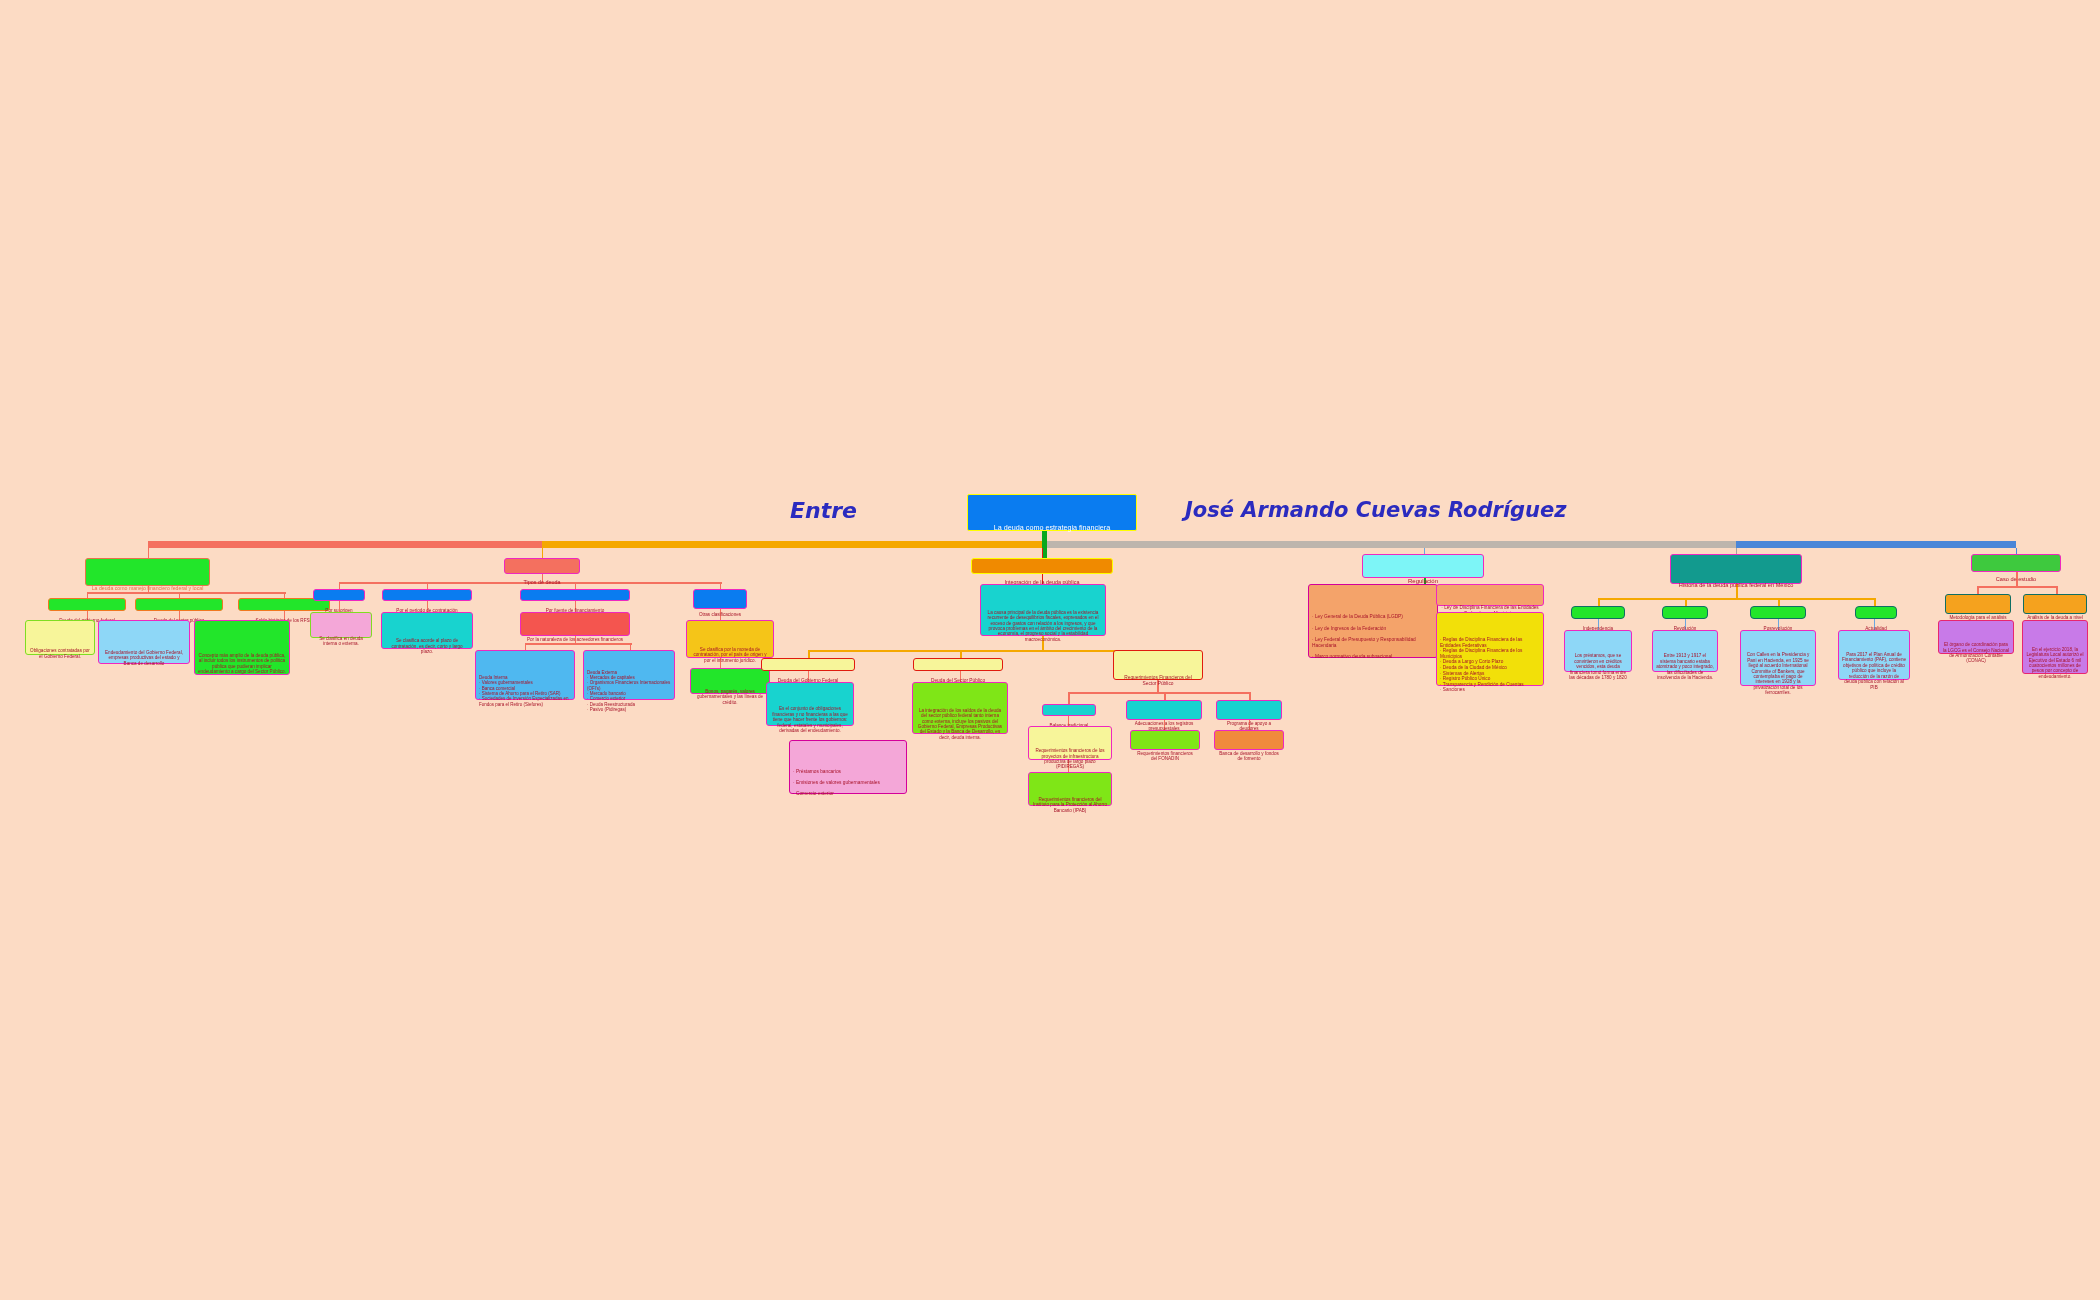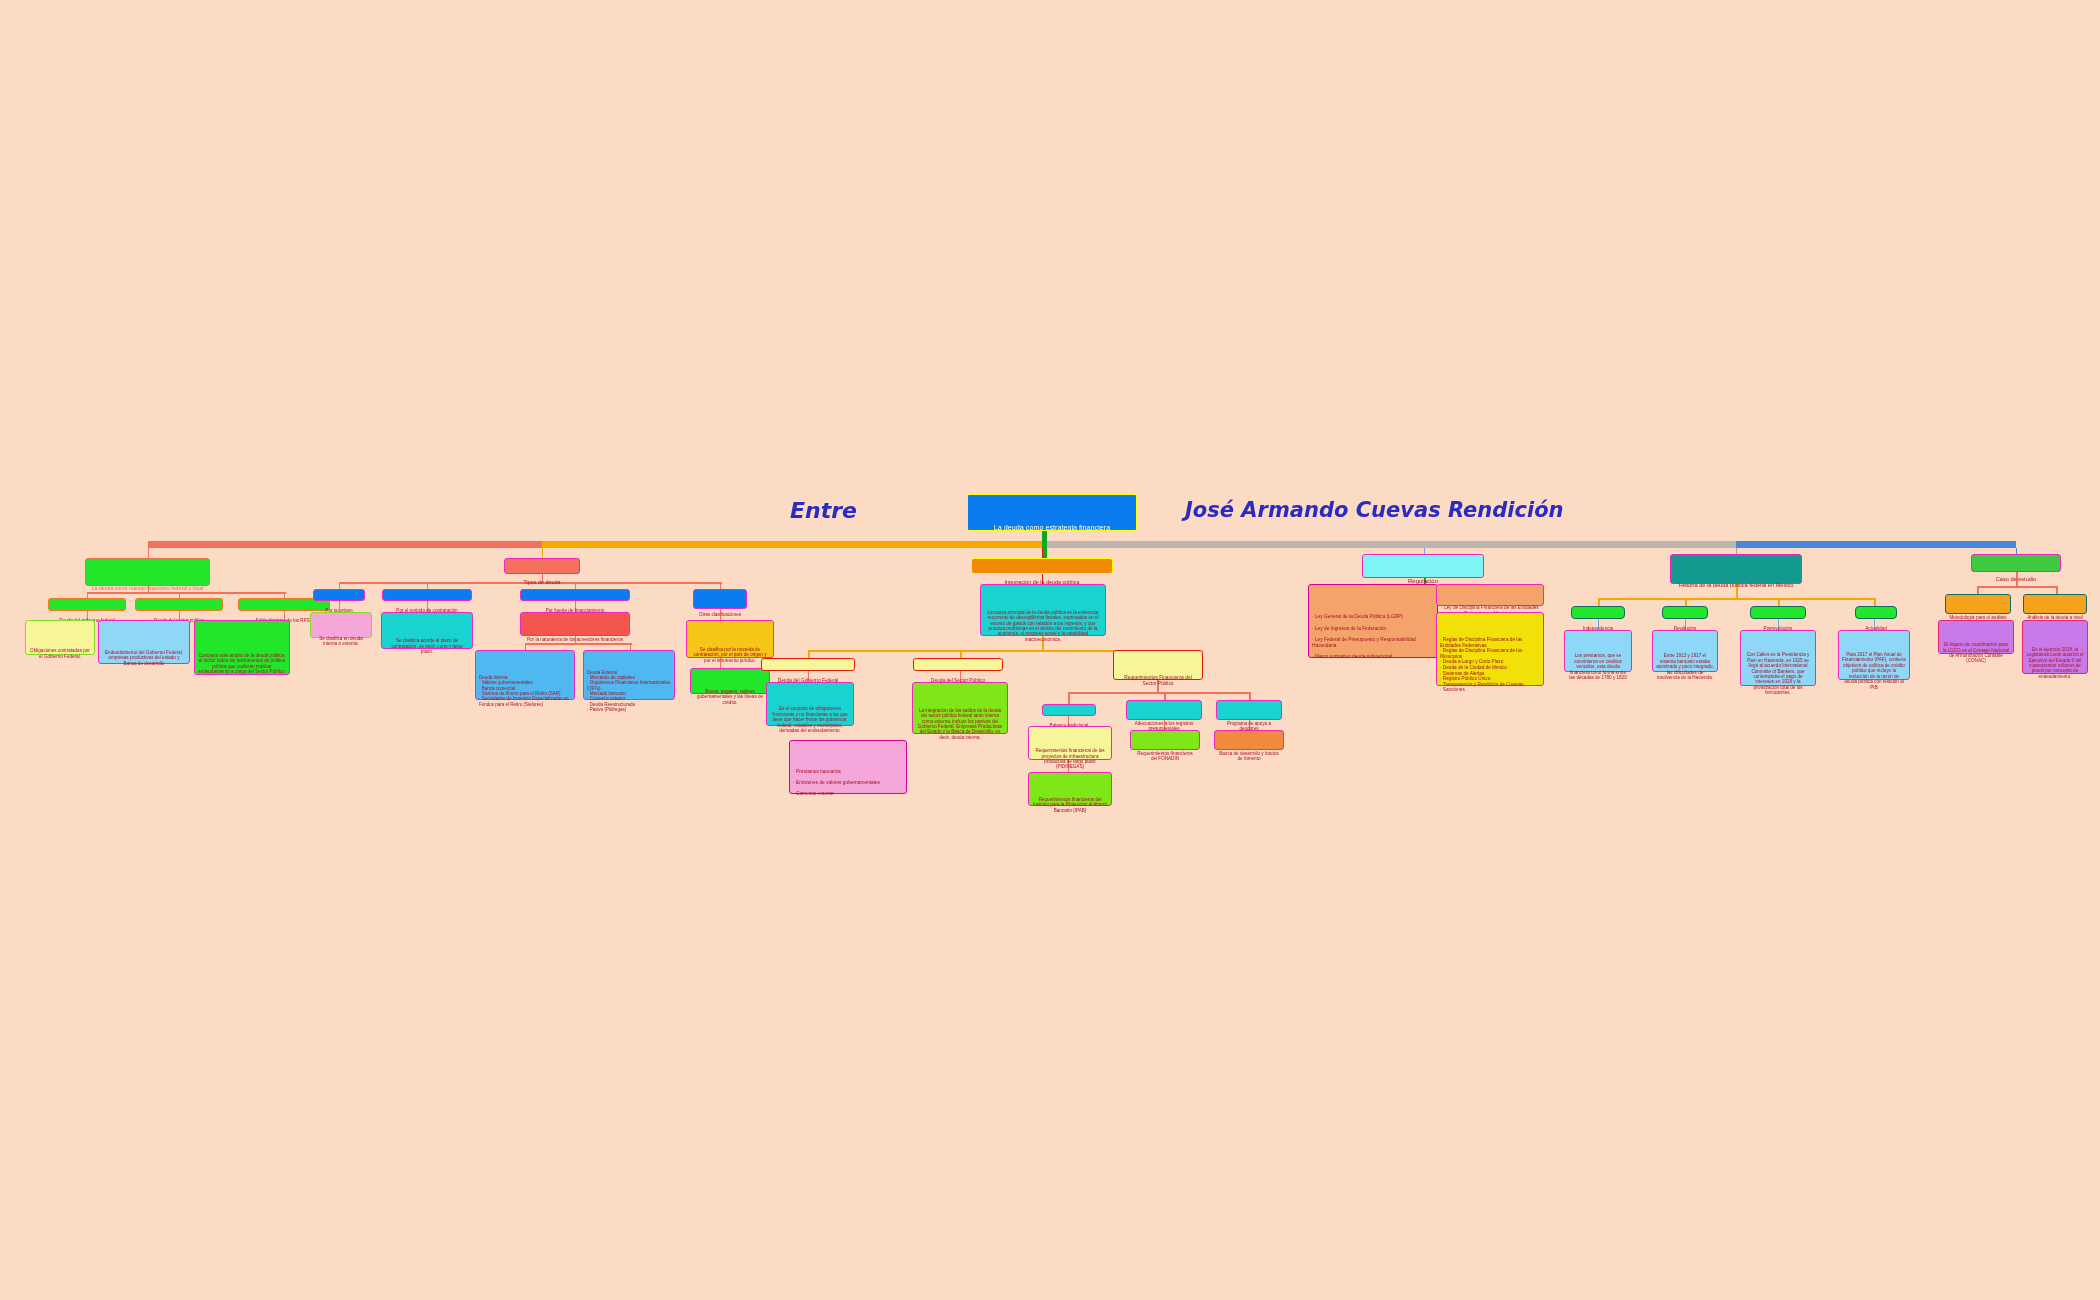--- a/index.html
+++ b/index.html
@@ -31,21 +31,21 @@
     white-space:nowrap;
     z-index:6;
   }
   .conn{position:absolute;z-index:2;}
 </style>
 </head>
 <body>
 
 <div id="canvas">
     <div class="title-italic" style="left: 790px; top: 498px; font-size: 22px;">Entre</div>
-    <div class="title-italic" style="left: 1185px; top: 498px; font-size: 21px;">José Armando Cuevas Rendición</div>
+    <div class="title-italic" style="left: 1185px; top: 498px; font-size: 21px;">José Armando Cuevas Rodríguez</div>
     <div class="node" style="left: 967px; top: 494px; width: 170px; height: 37px; background: rgb(10, 124, 240); border: 1.5px solid rgb(255, 255, 0); border-radius: 2px; color: rgb(255, 255, 255); font-size: 7.2px;">
       <span class="txt">La deuda como estrategia financiera</span>
     </div>
     <div class="conn" style="left: 148px; top: 541px; width: 394px; height: 7px; background: rgb(244, 112, 95);"></div>
     <div class="conn" style="left: 542px; top: 541px; width: 504px; height: 7px; background: rgb(245, 168, 0);"></div>
     <div class="conn" style="left: 1046px; top: 541px; width: 690px; height: 7px; background: rgb(189, 181, 173);"></div>
     <div class="conn" style="left: 1736px; top: 541px; width: 280px; height: 7px; background: rgb(74, 134, 216);"></div>
     <div class="conn" style="left: 1042px; top: 531px; width: 5px; height: 28px; background: rgb(10, 168, 30);"></div>
     <div class="conn" style="left: 147.5px; top: 548px; width: 1.5px; height: 10px; background: rgb(244, 112, 95);"></div>
     <div class="node" style="left: 85px; top: 558px; width: 125px; height: 28px; background: rgb(34, 230, 42); border: 1.5px solid rgb(232, 115, 74); border-radius: 3px; color: rgb(232, 115, 74); font-size: 5.2px;">

